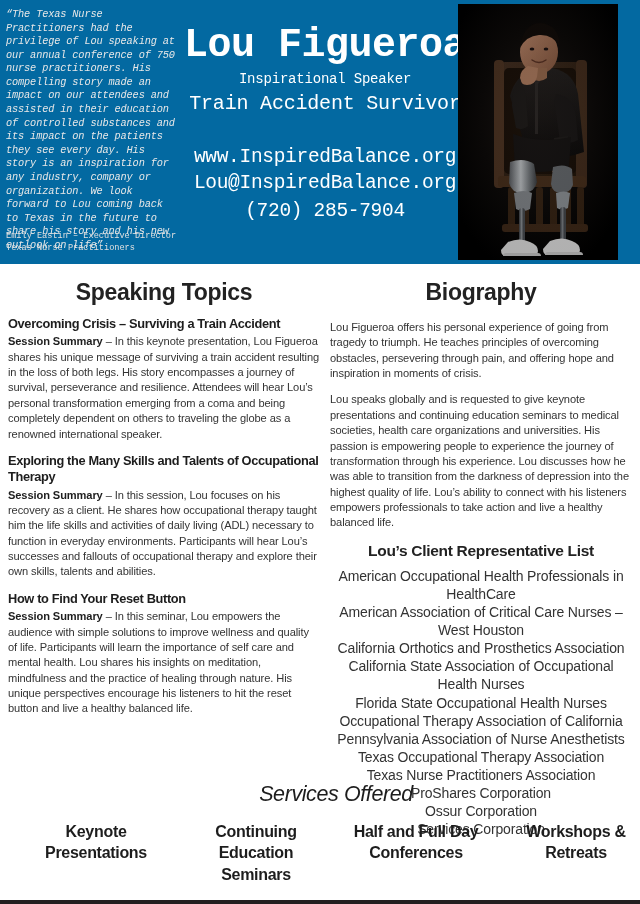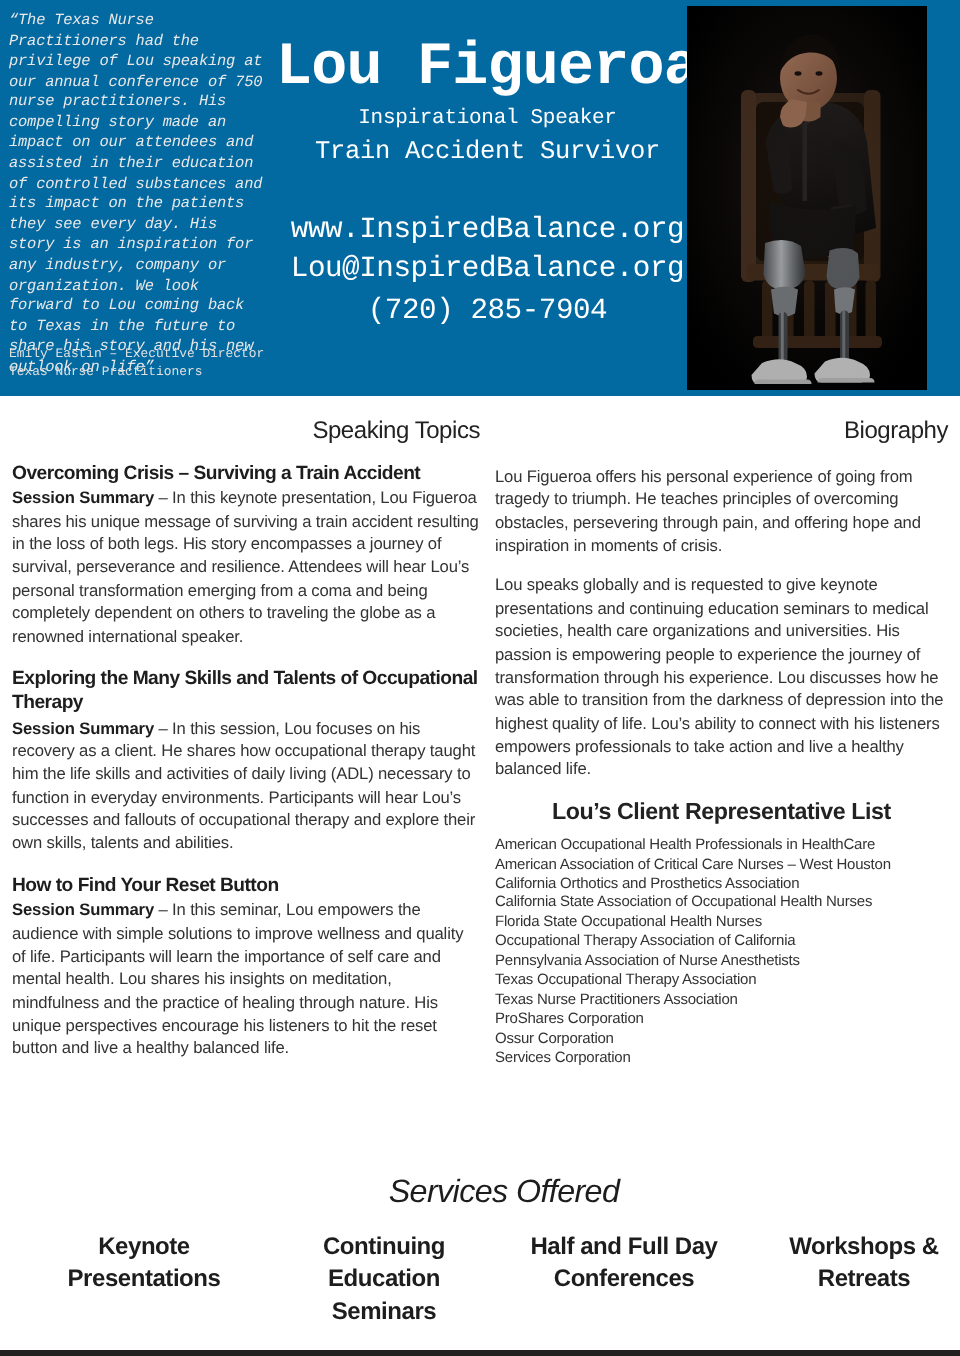--- a/index.html
+++ b/index.html
@@ -70,21 +70,21 @@
     padding-top: 26px;
     letter-spacing: -0.5px;
   }
   .speaker-role {
     font-size: 14px;
     line-height: 1.25;
     padding-top: 5px;
     letter-spacing: -0.2px;
   }
   .speaker-sub {
-    font-size: 17px;
+    font-size: 20px;
     line-height: 1.25;
     padding-top: 2px;
     letter-spacing: -0.2px;
   }
 
   .contact {
     padding-top: 28px;
     line-height: 1.34;
   }
   .contact div { font-size: 19.5px; letter-spacing: -0.3px; }
@@ -116,23 +116,23 @@
     width: 312px;
   }
   .col-right {
     position: absolute;
     left: 330px;
     top: 0;
     width: 302px;
   }
 
   .section-title {
-    text-align: right;
-    font-size: 16px;
-    font-weight: normal;
+    text-align: center;
+    font-size: 23px;
+    font-weight: bold;
     color: #222;
     letter-spacing: -0.3px;
     padding-top: 15px;
     padding-bottom: 10px;
   }
   .section-title.right { padding-top: 15px; padding-bottom: 14px; }
 
   .topic { margin-bottom: 11px; }
 
   .topic-title {
@@ -166,21 +166,22 @@
     font-size: 15.5px;
     font-weight: bold;
     color: #222;
     letter-spacing: -0.3px;
     margin-top: 7px;
     margin-bottom: 7px;
   }
 
   .client-list {
     list-style: none;
-    font-size: 10px;
+    text-align: center;
+    font-size: 14px;
     line-height: 1.295;
     color: #333333;
     letter-spacing: -0.15px;
   }
 
   
   .footer {
     position: absolute;
     top: 774px;
     left: 16px;

